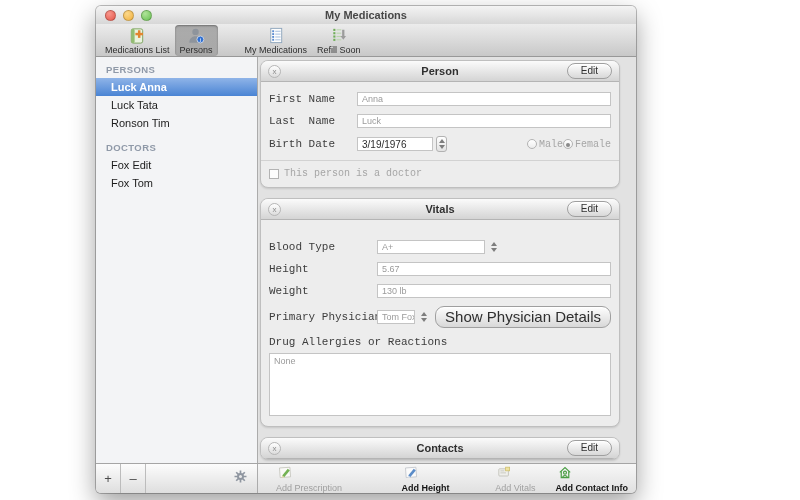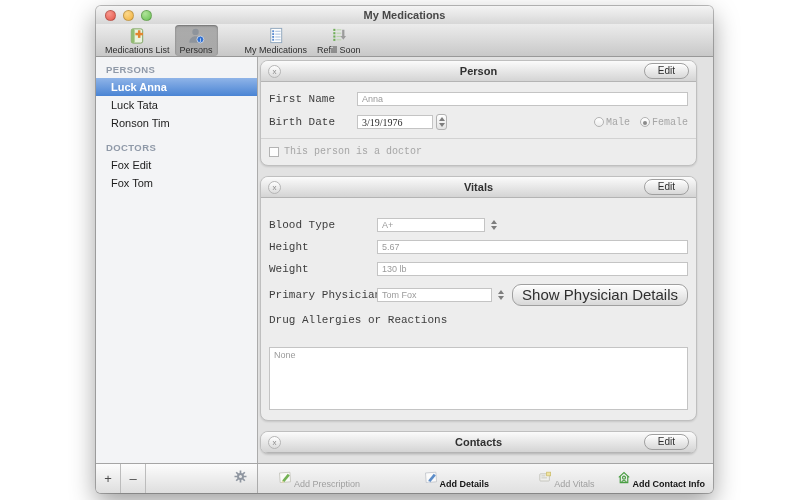--- a/index.html
+++ b/index.html
@@ -1,18 +1,18 @@
 <!DOCTYPE html>
 <html><head>
 <meta charset="utf-8">
 <style>
   * { margin:0; padding:0; box-sizing:border-box; }
   html,body { width:800px; height:500px; background:#fff; font-family:"Liberation Sans", sans-serif; overflow:hidden; }
 
-  .window { position:absolute; left:96px; top:6px; width:617px; height:487px;
+  .window { position:absolute; left:96px; top:6px; width:540px; height:487px;
     border-radius:5px; overflow:hidden; display:flex; flex-direction:column;
     box-shadow:0 10px 26px rgba(0,0,0,.38), 0 0 0 1px rgba(0,0,0,.25); background:#e3e3e3; }
 
   
   .titlebar { height:18px; background:linear-gradient(#f4f4f4,#d7d7d7); position:relative;
     display:flex; align-items:center; justify-content:center; flex-shrink:0; }
   .traffic { position:absolute; left:9px; top:4px; display:flex; gap:7px; }
   .light { width:11px; height:11px; border-radius:50%; border:1px solid rgba(0,0,0,.2); }
   .title { font-size:11px; font-weight:bold; color:#474747; }
 
@@ -48,49 +48,49 @@
 
   .pbody { padding:10px 8px 6px; }
   .row { display:flex; align-items:center; margin-bottom:8px; }
   .flabel { font-family:"Liberation Mono", monospace; font-size:11px; color:#3d3d3d; white-space:pre; flex-shrink:0; }
   .w-person { width:88px; }
   .w-vitals { width:108px; }
   .w-contacts { width:90px; }
   .tinput { flex:1; background:#fff; border:1px solid #c4c4c4; height:14px; font-size:9px; color:#9b9b9b;
     padding:0 4px; display:flex; align-items:center; overflow:hidden; white-space:nowrap; }
   .tinput.fixed { flex:none; }
-  .date-val { font-family:Liberation Serif, serif; font-size:10px; color:#2c2c2c; }
+  .date-val { font-family:Liberation Sans, sans-serif; font-size:10px; color:#2c2c2c; }
 
   .stepper { width:11px; margin-left:3px; display:flex; flex-direction:column; align-items:center; gap:2px; }
   .stepper i { width:0; height:0; border-left:3px solid transparent; border-right:3px solid transparent; }
   .stepper .up { border-bottom:4px solid #7d7d7d; }
   .stepper .dn { border-top:4px solid #7d7d7d; }
   .stepper.boxed { background:linear-gradient(#fff,#e2e2e2); border:1px solid #b2b2b2; border-radius:3px; padding:2px 1px; height:16px; justify-content:center; }
 
-  .radio-group { margin-left:auto; display:flex; align-items:center; gap:10px; }
+  .radio-group { margin-left:auto; display:flex; align-items:center; }
   .radio-opt { display:flex; align-items:center; gap:2px; }
   .radio { width:10px; height:10px; border:1px solid #b3b3b3; border-radius:50%; background:linear-gradient(#fff,#ececec); position:relative; }
   .radio.sel::after { content:''; position:absolute; left:2.5px; top:2.5px; width:4px; height:4px; border-radius:50%; background:#8a8a8a; }
   .dim-label { font-family:"Liberation Mono", monospace; font-size:10px; color:#a6a6a6; }
 
   .divider { border-top:1px solid #d2d2d2; margin:4px -8px 7px; }
   .checkbox { width:10px; height:10px; border:1px solid #b3b3b3; background:#fdfdfd; margin-right:5px; flex-shrink:0; }
 
   .pill-btn { margin-left:6px; background:linear-gradient(#fefefe,#d8d8d8); border:1px solid #9f9f9f; border-radius:9px;
     font-size:15px; font-weight:normal; color:#2f2f2f; padding:1px 9px 2px; white-space:nowrap; box-shadow:inset 0 1px 0 #fff; }
   .textarea { background:#fff; border:1px solid #c4c4c4; height:63px; font-size:9px; color:#9b9b9b; padding:2px 4px; margin-bottom:4px; }
 
   
   .bottombar { height:30px; display:flex; border-top:1px solid #a5a5a5; background:linear-gradient(#f7f7f7,#e0e0e0); flex-shrink:0; }
   .bb-side { width:162px; border-right:1px solid #ababab; display:flex; align-items:stretch; background:linear-gradient(#fcfcfc,#dedede); flex-shrink:0; }
   .bb-btn { width:25px; border-right:1px solid #bcbcbc; display:flex; align-items:center; justify-content:center;
     color:#4c4c4c; font-size:13px; }
   .bb-gear { margin-left:auto; align-self:center; margin-right:9px; }
   .bb-main { flex:1; display:flex; align-items:center; padding:0 8px 0 18px; }
-  .action { display:flex; flex-direction:row; align-items:flex-end; }
+  .action { display:flex; flex-direction:column; align-items:flex-start; }
   .action .alabel { font-size:9px; margin-top:-1px; white-space:nowrap; }
   .action.disabled .alabel { color:#9f9f9f; }
   .action.enabled .alabel { color:#141414; font-weight:bold; }
   .sp1 { flex:1.5; } .sp2 { flex:1.15; } .sp3 { width:20px; }
 </style>
 </head>
 <body>
 
 <div class="window">
 
@@ -188,20 +188,24 @@
       <div class="panel">
         <div class="phead">
           <span class="ptitle">Person</span>
           <span class="close-btn">x</span>
           <span class="edit-btn">Edit</span>
         </div>
         <div class="pbody">
           <div class="row">
             <span class="flabel w-person">First Name</span>
             <span class="tinput">Anna</span>
+          </div>
+          <div class="row">
+            <span class="flabel w-person">Last  Name</span>
+            <span class="tinput">Luck</span>
           </div>
           <div class="row">
             <span class="flabel w-person">Birth Date</span>
             <span class="tinput fixed" style="width:76px;">
                 <span class="date-val">3/19/1976</span>
               </span>
             <span class="stepper boxed">
                 <i class="up"></i>
                 <i class="dn"></i>
               </span>
@@ -249,21 +253,21 @@
           </div>
           <div class="row">
             <span class="flabel w-vitals">Primary Physician</span>
             <span class="tinput">Tom Fox</span>
             <span class="stepper">
                 <i class="up"></i>
                 <i class="dn"></i>
               </span>
             <span class="pill-btn">Show Physician Details</span>
           </div>
-          <div class="flabel" style="margin-bottom:21px;">Drug Allergies or Reactions</div>
+          <div class="flabel" style="margin-bottom:5px;">Drug Allergies or Reactions</div>
           <div class="textarea">None</div>
         </div>
       </div>
 
       <div class="panel">
         <div class="phead">
           <span class="ptitle">Contacts</span>
           <span class="close-btn">x</span>
           <span class="edit-btn">Edit</span>
         </div>
@@ -302,21 +306,21 @@
       </div>
       <div class="sp1"></div>
       <div class="action enabled">
         <span>
           <svg width="18" height="16" viewBox="0 0 20 20">
               <rect x="3.5" y="4.5" width="13" height="12" fill="#fafafa" stroke="#c0c4ca" transform="rotate(-4 10 10)"></rect>
               <path d="M6.5 14.5 L13.5 6 L16 8.2 L9 16.5 z" fill="#5b8cc8"></path>
               <path d="M6.5 14.5 l2.5 2 -3.3 1z" fill="#dde4ee"></path>
             </svg>
         </span>
-        <span class="alabel">Add Details</span>
+        <span class="alabel">Add Height</span>
       </div>
       <div class="sp2"></div>
       <div class="action disabled">
         <span>
           <svg width="18" height="16" viewBox="0 0 20 20">
               <rect x="3.5" y="6" width="12" height="9" rx="1" fill="#efefec" stroke="#bdbdb4"></rect>
               <rect x="5.5" y="8" width="5" height="1.2" fill="#c9c9c0"></rect>
               <rect x="5.5" y="10.5" width="7" height="1.2" fill="#c9c9c0"></rect>
               <rect x="12" y="4" width="5" height="4.5" fill="#efe3a0" stroke="#cfc070"></rect>
             </svg>

